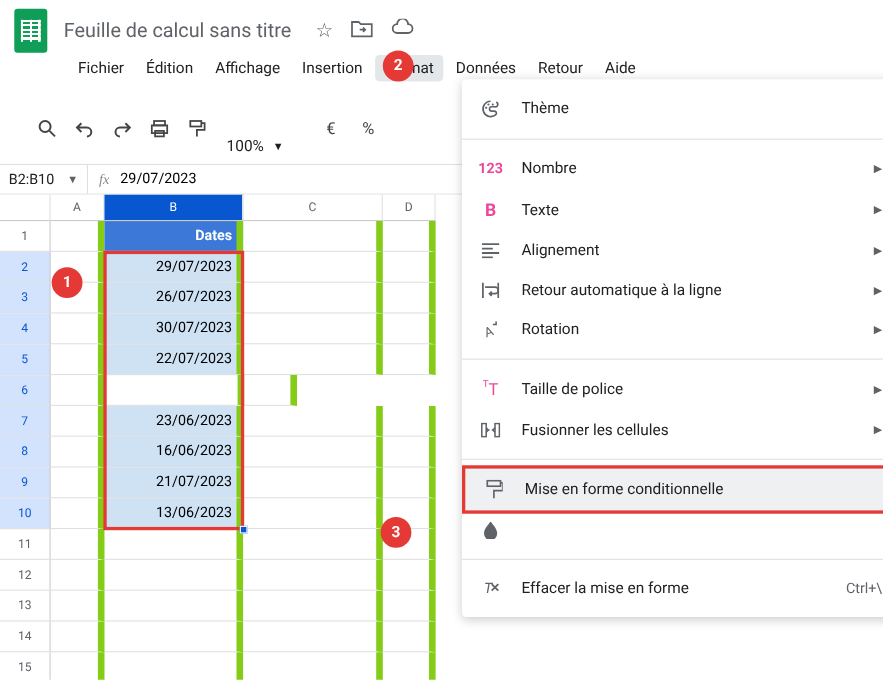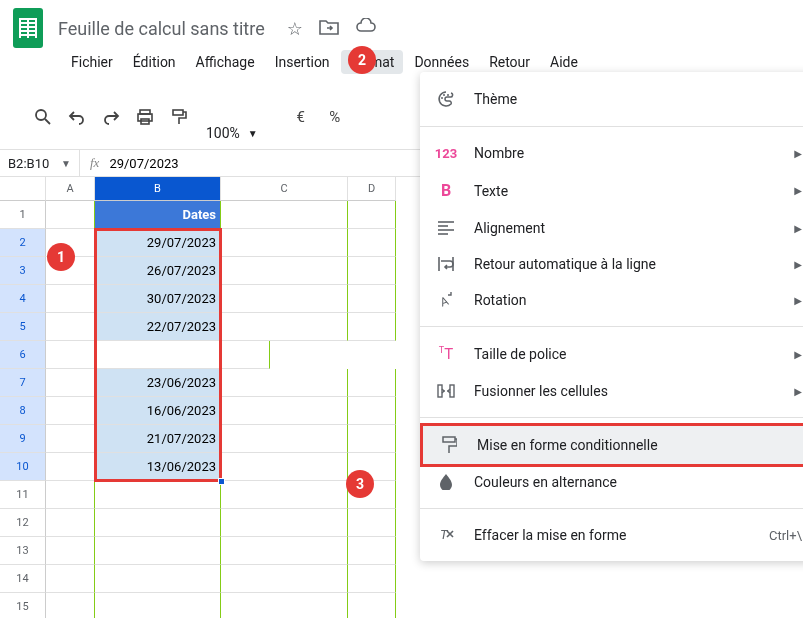--- a/index.html
+++ b/index.html
@@ -16,36 +16,36 @@
 .menubar { display: flex; gap: 2px; padding-left: 62px; margin-top: -2px; }
 .menu-item { padding: 4px 9px; font-size: 14px; color: #202124; border-radius: 4px; cursor: pointer; position: relative; }
 .menu-item.active { background: #e3e7ea; }
 
 .toolbar { display: flex; align-items: center; gap: 4px; padding: 8px 10px 8px 28px; margin-top: 10px; }
 .tool-btn { width: 30px; height: 30px; display: flex; align-items: center; justify-content: center; color: #444; border-radius: 4px; cursor: pointer; }
 .zoom-box { display: flex; align-items: center; gap: 2px; padding: 0 8px; font-size: 14px; color: #202124; margin-top: 33px; }
 
 .namebox-row { display: flex; align-items: center; border-top: 1px solid #e0e0e0; border-bottom: 1px solid #e0e0e0; height: 28px; }
 .namebox { width: 80px; padding: 0 8px; font-size: 13px; color: #202124; display: flex; align-items: center; justify-content: space-between; border-right: 1px solid #e0e0e0; height: 100%; }
-.fx-area { display: flex; align-items: flex-end; padding: 0 10px; gap: 10px; font-size: 13px; }
+.fx-area { display: flex; align-items: flex-start; padding: 0 10px; gap: 10px; font-size: 13px; }
 .fx-label { font-style: italic; color: #888; font-family: serif; }
 
 .grid-container { position: relative; }
 .col-headers { display: flex; height: 24px; background: #fff; }
 .corner { width: 46px; border-right: 1px solid #e0e0e0; border-bottom: 1px solid #ccc; }
 .col-h { border-right: 1px solid #e0e0e0; border-bottom: 1px solid #ccc; display: flex; align-items: center; justify-content: center; font-size: 11px; color: #5f6368; }
 .col-h.col-a { width: 49px; }
 .col-h.col-b { width: 126px; background: #0957d0; color: #fff; }
 .col-h.col-c { width: 127px; }
 .col-h.col-d { width: 48px; }
 
 .row { display: flex; height: 28px; }
 .row-h { width: 46px; border-right: 1px solid #ccc; border-bottom: 1px solid #e0e0e0; display: flex; align-items: center; justify-content: center; font-size: 11px; color: #5f6368; }
 .row-h.sel { background: #d3e3fd; color: #0b57d0; }
-.cell { border-right: 1px solid #84cc16; border-bottom: 1px solid #e0e0e0; display: flex; align-items: center; padding: 0 4px; font-size: 13px; }
+.cell { border-right: 6px solid #84cc16; border-bottom: 1px solid #e0e0e0; display: flex; align-items: center; padding: 0 4px; font-size: 13px; }
 .cell.col-a { width: 49px; }
 .cell.col-b { width: 126px; justify-content: flex-end; }
 .cell.col-c { width: 127px; }
 .cell.col-d { width: 48px; }
 .header-cell { background: #3c78d8; color: #fff; font-weight: bold; justify-content: center; }
 .selected { background: #cfe2f3; }
 
 .selection-border { position: absolute; border: 3px solid #e53935; pointer-events: none; }
 .sel-handle { position: absolute; width: 7px; height: 7px; background: #0b57d0; border: 1px solid #fff; }
 
@@ -353,21 +353,20 @@
         </svg>
       </span>
     <span class="dd-label">Mise en forme conditionnelle</span>
   </div>
   <div class="dd-item">
     <span class="dd-icon">
         <svg width="14" height="16" viewBox="0 0 14 16">
           <path fill="#5f6368" d="M7 0 C 4 4 1 7 1 11 a6 6 0 0 0 12 0 C 13 7 10 4 7 0 Z"></path>
         </svg>
       </span>
-    <span class="dd-label">Couleurs en alternance</span>
   </div>
   <div class="dd-divider"></div>
   <div class="dd-item">
     <span class="dd-icon">
         <svg width="16" height="16" viewBox="0 0 16 16">
           <text x="2" y="12" font-size="13" fill="#5f6368" font-style="italic">T</text>
           <line x1="9" y1="4" x2="15" y2="10" stroke="#5f6368" stroke-width="1.6"></line>
           <line x1="15" y1="4" x2="9" y2="10" stroke="#5f6368" stroke-width="1.6"></line>
         </svg>
       </span>

